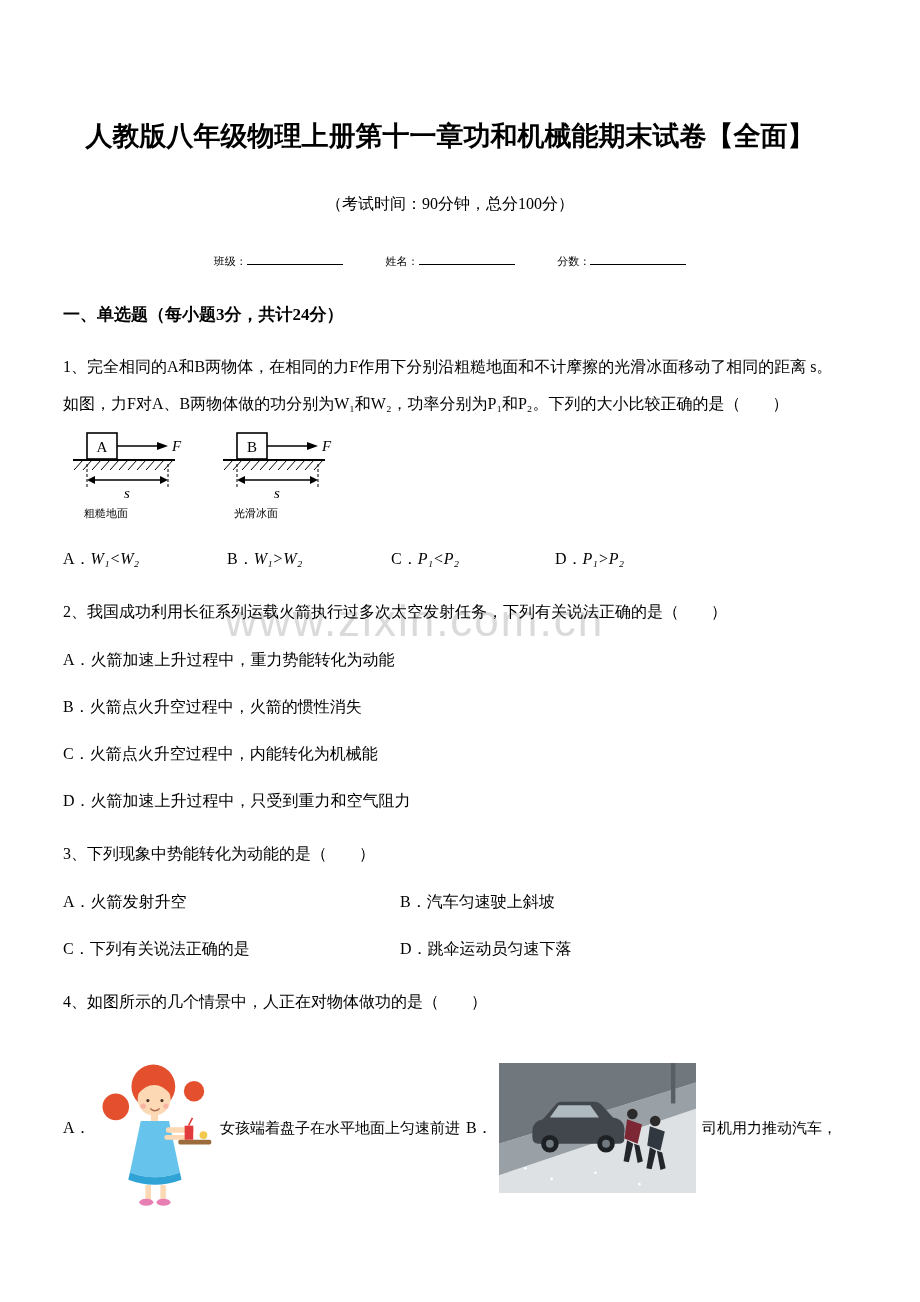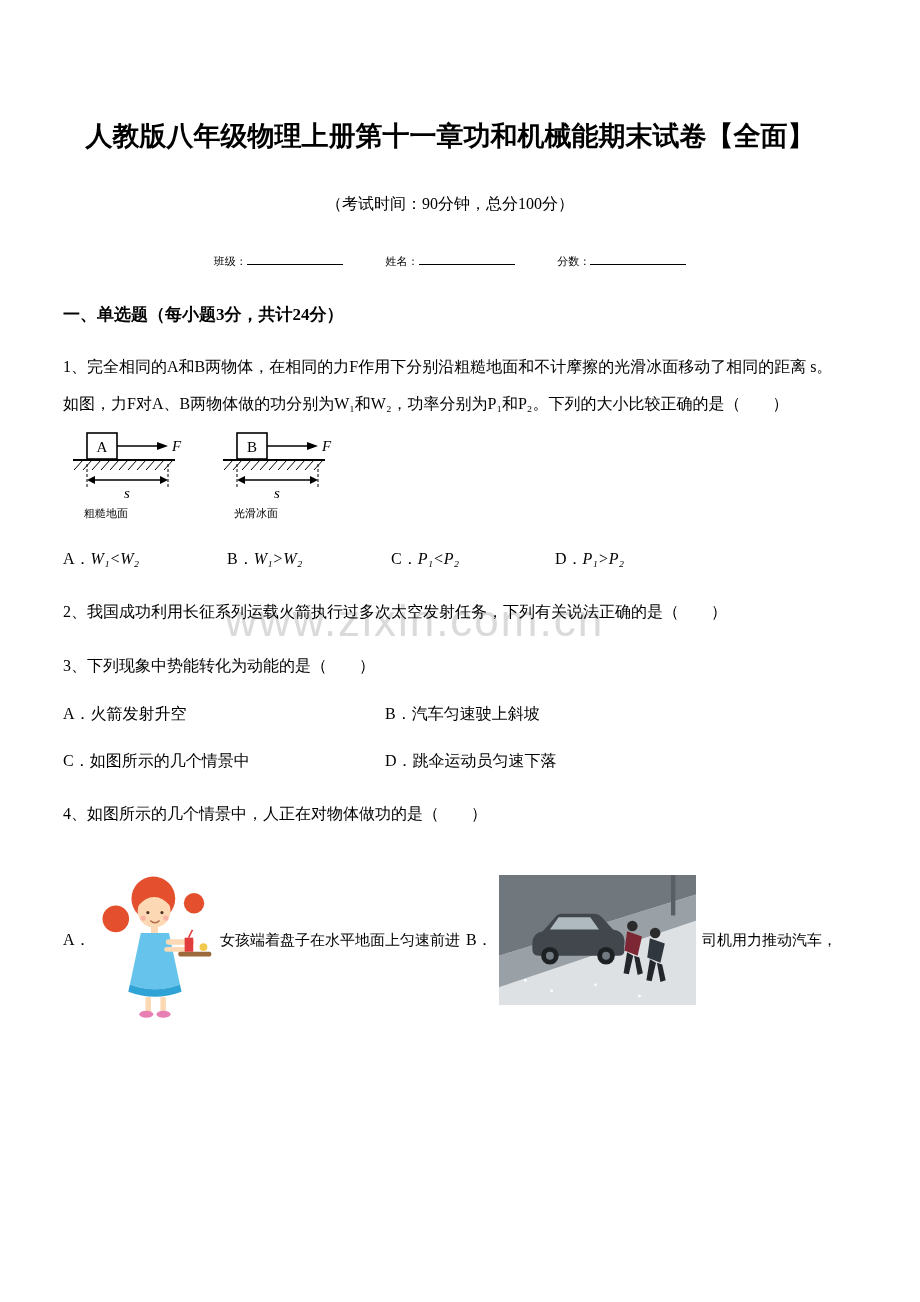--- a/index.html
+++ b/index.html
@@ -52,21 +52,21 @@
   }
   .diagram { display:flex; flex-direction:column; }
   .glabel { font-size:11px; margin-top:6px; padding-left:13px; }
   .svg-label { font-size:15px; font-family:"Liberation Serif",serif; }
   .svg-italic { font-size:15px; font-style:italic; font-family:"Liberation Serif",serif; }
   .opt-row { margin-top:28px; font-size:16px; display:flex; }
   .opt-row .opt { width:164px; }
   .opt-row .opt:last-child { width:auto; }
   .formula { font-style:italic; }
   .opt-line { margin-top:26px; font-size:16px; }
-  .grid-row { margin-top:26px; font-size:16px; display:flex; }
+  .grid-row { margin-top:26px; font-size:16px; display:flex;gap:15px; }
   .grid-row .cell { width:322px; }
   .grid-row .cell:last-child { width:auto; }
   .figure-row {
     margin-top:18px; display:flex; align-items:center; gap:6px;
     font-size:16px; white-space:nowrap;
   }
   .figure-row .cap { font-size:15px; }
   .figure-row .figletter { font-size:16px; }
   svg { display:block; }
 </style>
@@ -132,30 +132,36 @@
 
   <div class="opt-row">
     <span class="opt"><span>A．</span><span class="formula">W₁&lt;W₂</span></span>
     <span class="opt"><span>B．</span><span class="formula">W₁&gt;W₂</span></span>
     <span class="opt"><span>C．</span><span class="formula">P₁&lt;P₂</span></span>
     <span class="opt"><span>D．</span><span class="formula">P₁&gt;P₂</span></span>
   </div>
 
   <div class="qtext tight">2、我国成功利用长征系列运载火箭执行过多次太空发射任务，下列有关说法正确的是（　　）</div>
 
+  <div>
+    <div class="opt-line">A．火箭加速上升过程中，重力势能转化为动能</div>
+    <div class="opt-line">B．火箭点火升空过程中，火箭的惯性消失</div>
+    <div class="opt-line">C．火箭点火升空过程中，内能转化为机械能</div>
+    <div class="opt-line">D．火箭加速上升过程中，只受到重力和空气阻力</div>
+  </div>
 
   <div class="qtext tight">3、下列现象中势能转化为动能的是（　　）</div>
 
   <div>
     <div class="grid-row">
       <span class="cell">A．火箭发射升空</span>
       <span class="cell">B．汽车匀速驶上斜坡</span>
     </div>
     <div class="grid-row">
-      <span class="cell">C．如图所示的几个情景中</span>
+      <span class="cell">C．下列有关说法正确的是</span>
       <span class="cell">D．跳伞运动员匀速下落</span>
     </div>
   </div>
 
   <div class="qtext tight">4、如图所示的几个情景中，人正在对物体做功的是（　　）</div>
 
   <div class="figure-row">
     <span class="figletter">A．</span>
 
     <svg width="132" height="192" viewBox="0 0 150 210">

